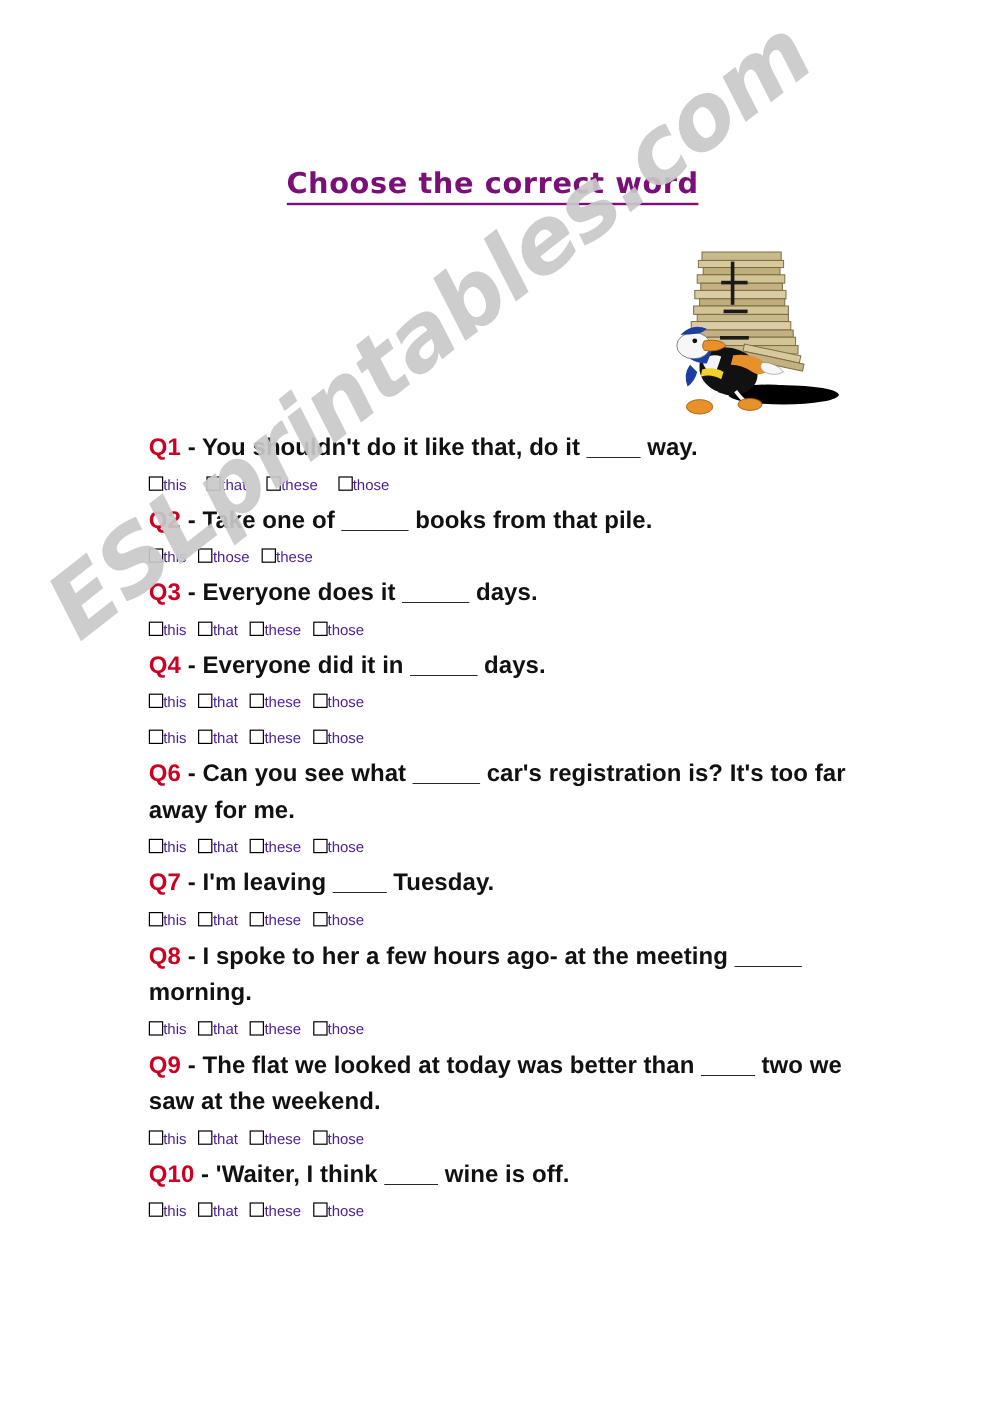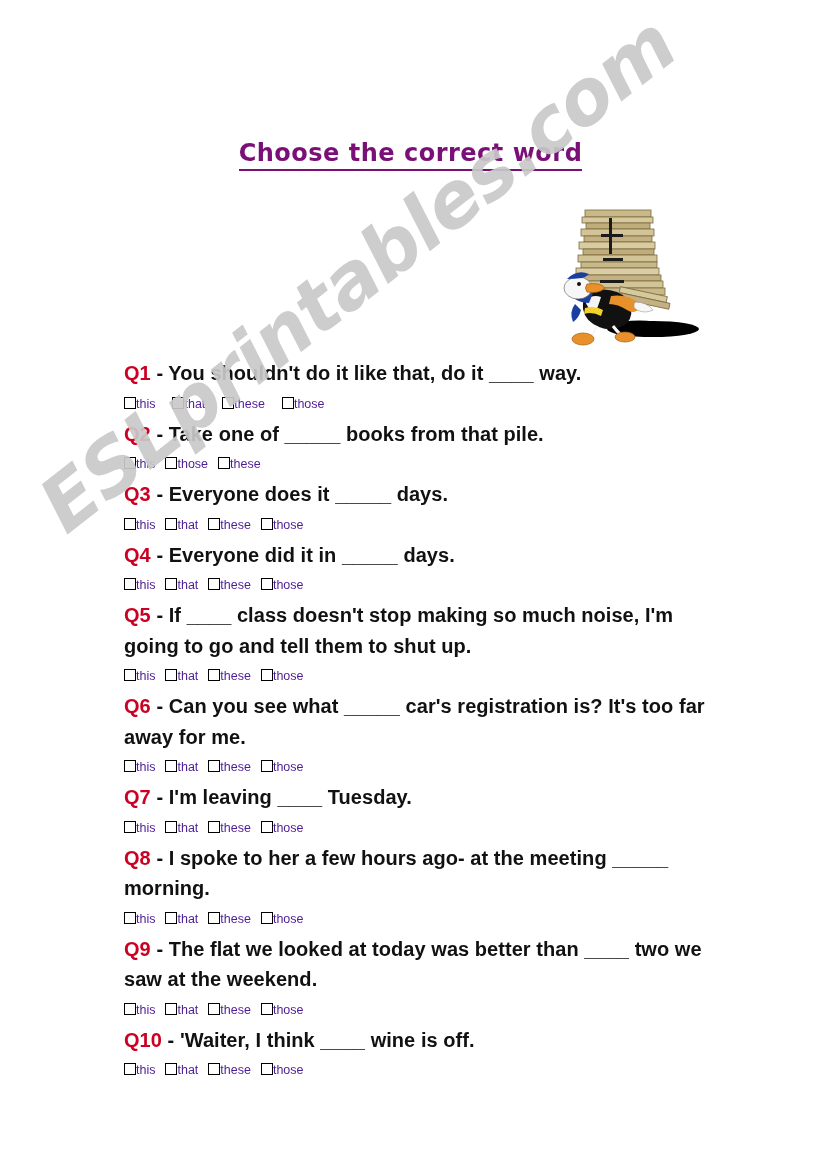--- a/index.html
+++ b/index.html
@@ -213,21 +213,20 @@
       </div>
       <div class="q-block">
         <div class="q-line"><span class="q-num">Q3</span> <span class="q-dash">-</span> <span class="q-text">Everyone does it _____ days.</span></div>
         <div class="opts"><span class="opt"><span class="box"></span><span class="opt-label">this</span></span><span class="opt"><span class="box"></span><span class="opt-label">that</span></span><span class="opt"><span class="box"></span><span class="opt-label">these</span></span><span class="opt"><span class="box"></span><span class="opt-label">those</span></span></div>
       </div>
       <div class="q-block">
         <div class="q-line"><span class="q-num">Q4</span> <span class="q-dash">-</span> <span class="q-text">Everyone did it in _____ days.</span></div>
         <div class="opts"><span class="opt"><span class="box"></span><span class="opt-label">this</span></span><span class="opt"><span class="box"></span><span class="opt-label">that</span></span><span class="opt"><span class="box"></span><span class="opt-label">these</span></span><span class="opt"><span class="box"></span><span class="opt-label">those</span></span></div>
       </div>
       <div class="q-block">
-        <div class="q-line"><span class="q-num">Q5</span> <span class="q-dash">-</span> <span class="q-text">If ____ class doesn't stop making so much noise, I'm going to go and tell them to shut up.</span></div>
         <div class="opts"><span class="opt"><span class="box"></span><span class="opt-label">this</span></span><span class="opt"><span class="box"></span><span class="opt-label">that</span></span><span class="opt"><span class="box"></span><span class="opt-label">these</span></span><span class="opt"><span class="box"></span><span class="opt-label">those</span></span></div>
       </div>
       <div class="q-block">
         <div class="q-line"><span class="q-num">Q6</span> <span class="q-dash">-</span> <span class="q-text">Can you see what _____ car's registration is? It's too far away for me.</span></div>
         <div class="opts"><span class="opt"><span class="box"></span><span class="opt-label">this</span></span><span class="opt"><span class="box"></span><span class="opt-label">that</span></span><span class="opt"><span class="box"></span><span class="opt-label">these</span></span><span class="opt"><span class="box"></span><span class="opt-label">those</span></span></div>
       </div>
       <div class="q-block">
         <div class="q-line"><span class="q-num">Q7</span> <span class="q-dash">-</span> <span class="q-text">I'm leaving ____ Tuesday.</span></div>
         <div class="opts"><span class="opt"><span class="box"></span><span class="opt-label">this</span></span><span class="opt"><span class="box"></span><span class="opt-label">that</span></span><span class="opt"><span class="box"></span><span class="opt-label">these</span></span><span class="opt"><span class="box"></span><span class="opt-label">those</span></span></div>
       </div>

